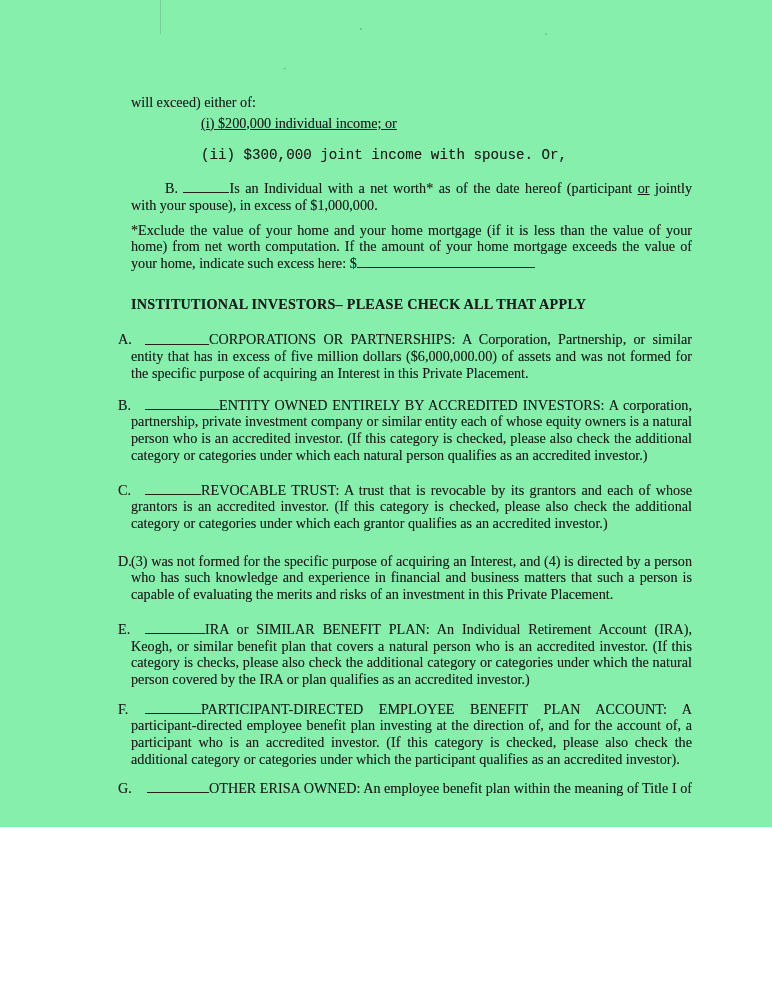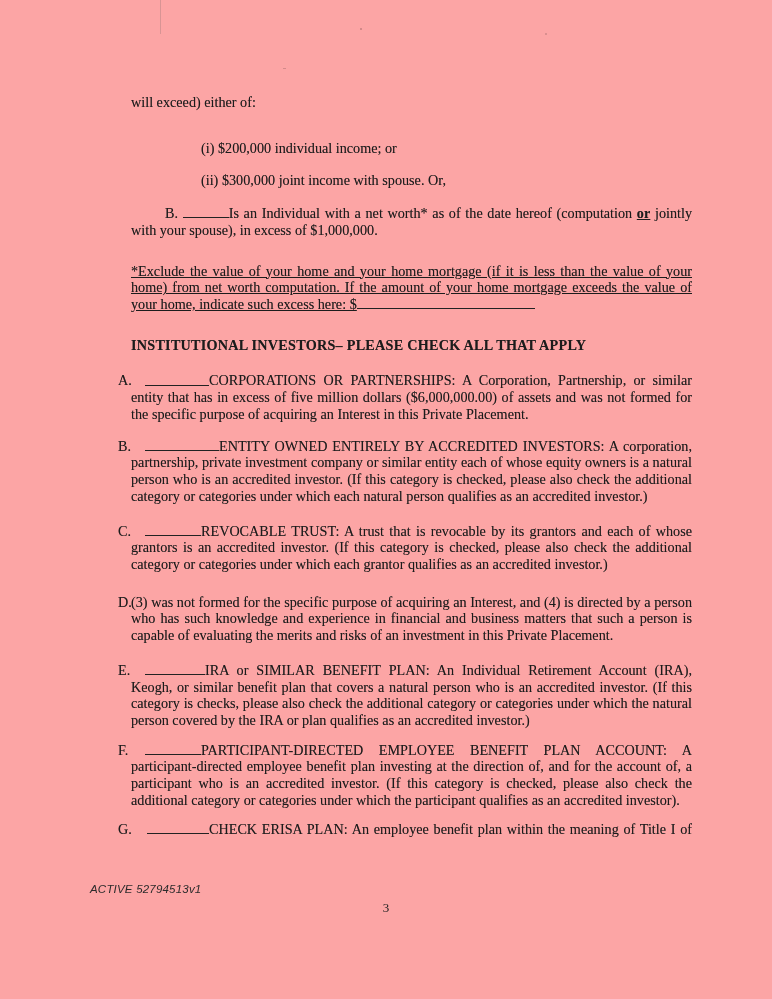--- a/index.html
+++ b/index.html
@@ -3,51 +3,51 @@
 <meta charset="utf-8">
 <style>
   html,body{margin:0;padding:0;}
   body{
     width:772px;height:999px;
     background:#ffffff;
     font-family:"Liberation Serif","DejaVu Serif",serif;
     color:#1c1c1c;
   }
   .page{
-    position:relative;width:772px;height:999px;overflow:hidden;
-    background:#fca5a5;
+    position:relative;width:772px;height:827px;overflow:hidden;
+    background:#86efac;
   }
   .content{
     position:absolute;left:131px;top:94px;width:561px;
     font-size:14.2px;line-height:16.7px;
     text-shadow:0 0 .55px rgba(30,30,30,.45);
   }
   p{margin:0;}
   .clause{margin-left:70px;}
-  .clause-i{margin-top:29px;}
-  .clause-ii{margin-top:16px;}
+  .clause-i{margin-top:4px;text-decoration:underline;}
+  .clause-ii{margin-top:16px;font-family:Liberation Mono, monospace;}
   .clause-b{margin-top:16px;text-indent:34px;text-align:justify;}
-  .footnote{margin-top:24px;text-align:justify;text-decoration:underline;}
+  .footnote{margin-top:8px;text-align:justify;}
   .heading{margin-top:24px;font-weight:bold;letter-spacing:.25px;}
   .blank{
     display:inline-block;
     border-bottom:1.4px solid #222;
     height:.85em;
     vertical-align:baseline;
   }
   .blank-clause-b{width:46px;}
   .blank-footnote{width:178px;}
   .blank-a{width:64px;margin-left:14px;}
   .blank-b{width:74px;margin-left:14px;}
   .blank-c{width:56px;margin-left:14px;}
   .blank-d{width:54px;margin-left:14px;}
   .blank-e{width:60px;margin-left:14px;}
   .blank-f{width:56px;margin-left:14px;}
   .blank-g{width:62px;margin-left:16px;}
-  .u{text-decoration:underline;font-weight:bold;}
+  .u{text-decoration:underline;}
   .item{position:relative;text-align:justify;}
   .item .letter{position:absolute;left:-13px;top:0;}
   .item-a{margin-top:19px;}
   .item-b{margin-top:15px;}
   .item-c{margin-top:18px;}
   .item-d{margin-top:12px;}
   .item-d .para2{margin-top:21px;}
   .item-e{margin-top:18px;}
   .item-f{margin-top:13px;}
   .item-g{margin-top:12px;}
@@ -78,21 +78,21 @@
   <div class="artifact speck2"></div>
   <div class="artifact speck3"></div>
 
   <div class="content">
 
     <p class="intro">will exceed) either of:</p>
 
     <p class="clause clause-i">(i) $200,000 individual income; or</p>
     <p class="clause clause-ii">(ii) $300,000 joint income with spouse. Or,</p>
 
-    <p class="clause-b"><span>B.</span> <span class="blank blank-clause-b"></span><span>Is an Individual with a net worth* as of the date hereof (computation </span><span class="u">or</span><span> jointly with your spouse), in excess of $1,000,000.</span></p>
+    <p class="clause-b"><span>B.</span> <span class="blank blank-clause-b"></span><span>Is an Individual with a net worth* as of the date hereof (participant </span><span class="u">or</span><span> jointly with your spouse), in excess of $1,000,000.</span></p>
 
     <p class="footnote"><span>*Exclude the value of your home and your home mortgage (if it is less than the value of your home) from net worth computation. If the amount of your home mortgage exceeds the value of your home, indicate such excess here: $</span><span class="blank blank-footnote"></span></p>
 
     <p class="heading">INSTITUTIONAL INVESTORS– PLEASE CHECK ALL THAT APPLY</p>
 
     <div class="item item-a">
       <span class="letter">A.</span>
       <p><span class="blank blank-a"></span><span>CORPORATIONS OR PARTNERSHIPS: A Corporation, Partnership, or similar entity that has in excess of five million dollars ($6,000,000.00) of assets and was not formed for the specific purpose of acquiring an Interest in this Private Placement.</span></p>
     </div>
 
@@ -116,21 +116,21 @@
       <p><span class="blank blank-e"></span><span>IRA or SIMILAR BENEFIT PLAN: An Individual Retirement Account (IRA), Keogh, or similar benefit plan that covers a natural person who is an accredited investor. (If this category is checks, please also check the additional category or categories under which the natural person covered by the IRA or plan qualifies as an accredited investor.)</span></p>
     </div>
 
     <div class="item item-f">
       <span class="letter">F.</span>
       <p><span class="blank blank-f"></span><span>PARTICIPANT-DIRECTED EMPLOYEE BENEFIT PLAN ACCOUNT: A participant-directed employee benefit plan investing at the direction of, and for the account of, a participant who is an accredited investor. (If this category is checked, please also check the additional category or categories under which the participant qualifies as an accredited investor).</span></p>
     </div>
 
     <div class="item item-g">
       <span class="letter">G.</span>
-      <p class="justify-last"><span class="blank blank-g"></span><span>CHECK ERISA PLAN: An employee benefit plan within the meaning of Title I of</span></p>
+      <p class="justify-last"><span class="blank blank-g"></span><span>OTHER ERISA OWNED: An employee benefit plan within the meaning of Title I of</span></p>
     </div>
 
   </div>
 
   <div class="doc-id">ACTIVE 52794513v1</div>
   <div class="page-num">3</div>
 
 </div>
 
 </body></html>

